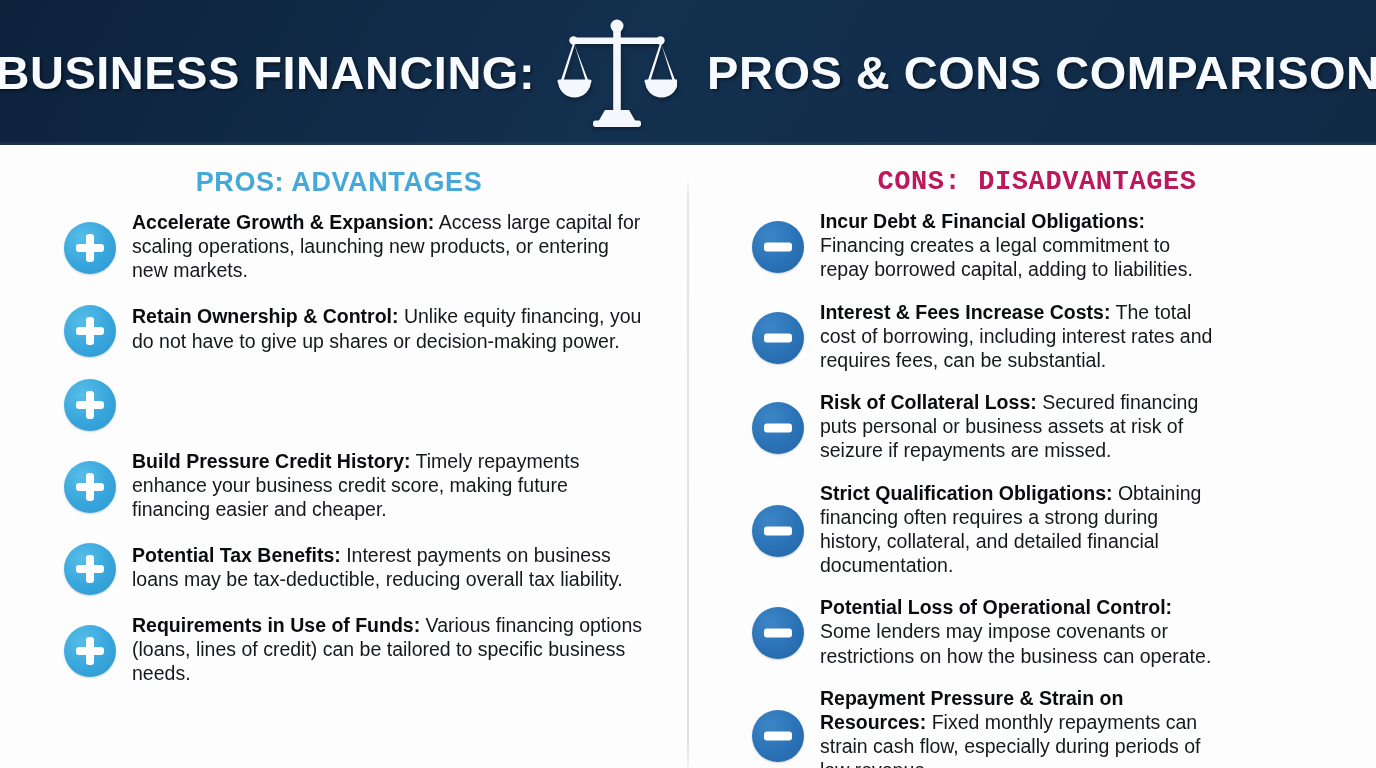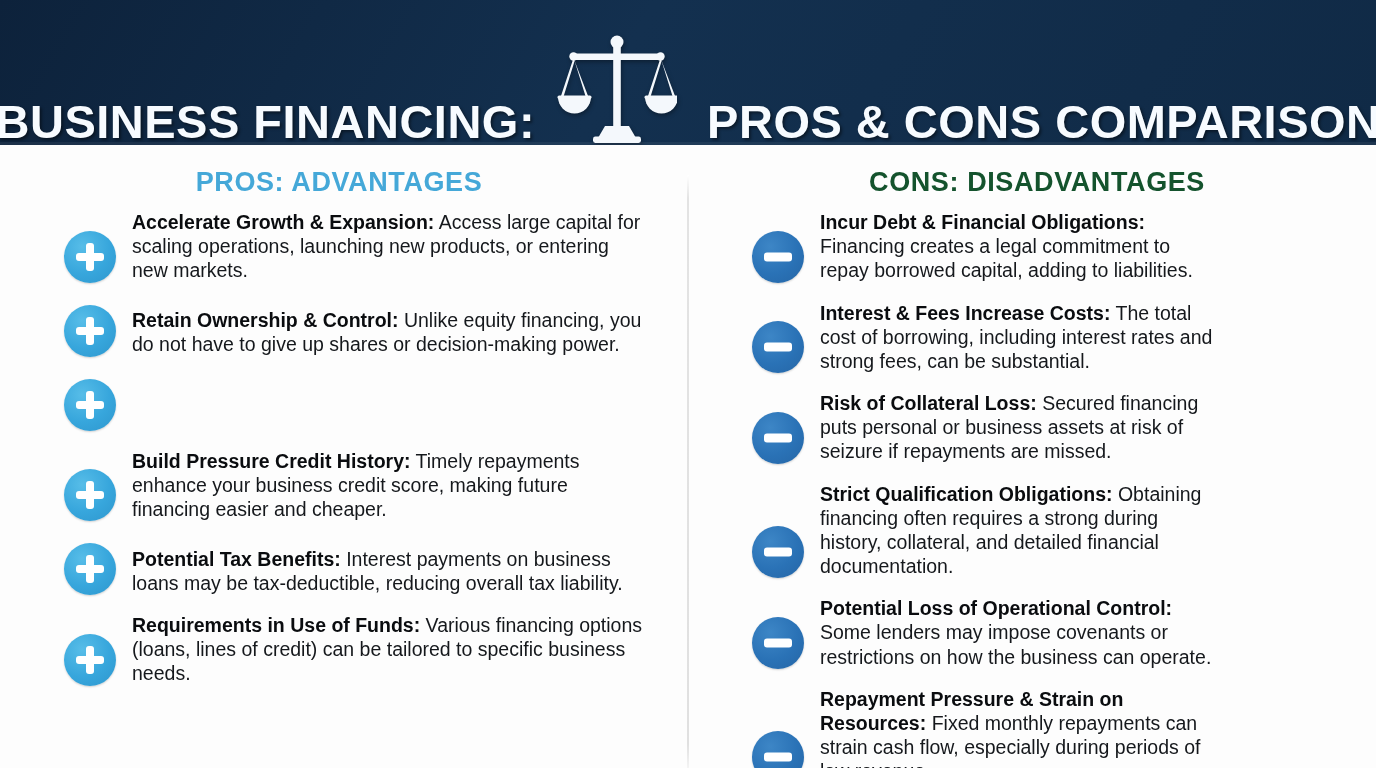--- a/index.html
+++ b/index.html
@@ -21,21 +21,21 @@
   }
 
   
   .header-band {
     position: absolute;
     left: 0; top: 0;
     width: 1376px;
     height: 145px;
     background: linear-gradient(120deg, #0d223b 0%, #13304f 45%, #102a46 100%);
     display: flex;
-    align-items: flex-end;
+    align-items: center;
     justify-content: center;
     gap: 18px;
     overflow: hidden;
   }
   .header-band::after {
     content: "";
     position: absolute;
     left: 0; bottom: 0;
     width: 100%; height: 3px;
     background: rgba(255,255,255,0.06);
@@ -88,36 +88,36 @@
 
   .col-heading {
     text-align: center;
     font-size: 27px;
     font-weight: bold;
     letter-spacing: 0.6px;
     padding-top: 22px;
     padding-bottom: 10px;
   }
   .heading-pros { color: #45a8d8; }
-  .heading-cons { color: #14532d; }
+  .heading-cons { color: #be185d; font-family: Liberation Mono, monospace; }
 
   .items {
     padding-left: 64px;
     padding-right: 28px;
   }
   .col-cons .items {
     padding-left: 742px;
     padding-right: 24px;
     margin-left: -688px;
     width: 1232px;
   }
 
   .item {
     display: flex;
-    align-items: flex-end;
+    align-items: center;
     gap: 16px;
     margin-bottom: 16px;
   }
 
   .badge {
     flex: 0 0 auto;
     width: 52px;
     height: 52px;
     border-radius: 50%;
     position: relative;
@@ -276,21 +276,21 @@
           <div class="item-text">
             <span class="item-title">Incur Debt &amp; Financial Obligations:</span><span class="item-desc"> Financing creates a legal commitment to repay borrowed capital, adding to liabilities.</span>
           </div>
         </div>
 
         <div class="item">
           <span class="badge badge-minus">
             <span class="bar-h"></span>
           </span>
           <div class="item-text">
-            <span class="item-title">Interest &amp; Fees Increase Costs:</span><span class="item-desc"> The total cost of borrowing, including interest rates and strong fees, can be substantial.</span>
+            <span class="item-title">Interest &amp; Fees Increase Costs:</span><span class="item-desc"> The total cost of borrowing, including interest rates and requires fees, can be substantial.</span>
           </div>
         </div>
 
         <div class="item">
           <span class="badge badge-minus">
             <span class="bar-h"></span>
           </span>
           <div class="item-text">
             <span class="item-title">Risk of Collateral Loss:</span><span class="item-desc"> Secured financing puts personal or business assets at risk of seizure if repayments are missed.</span>
           </div>

